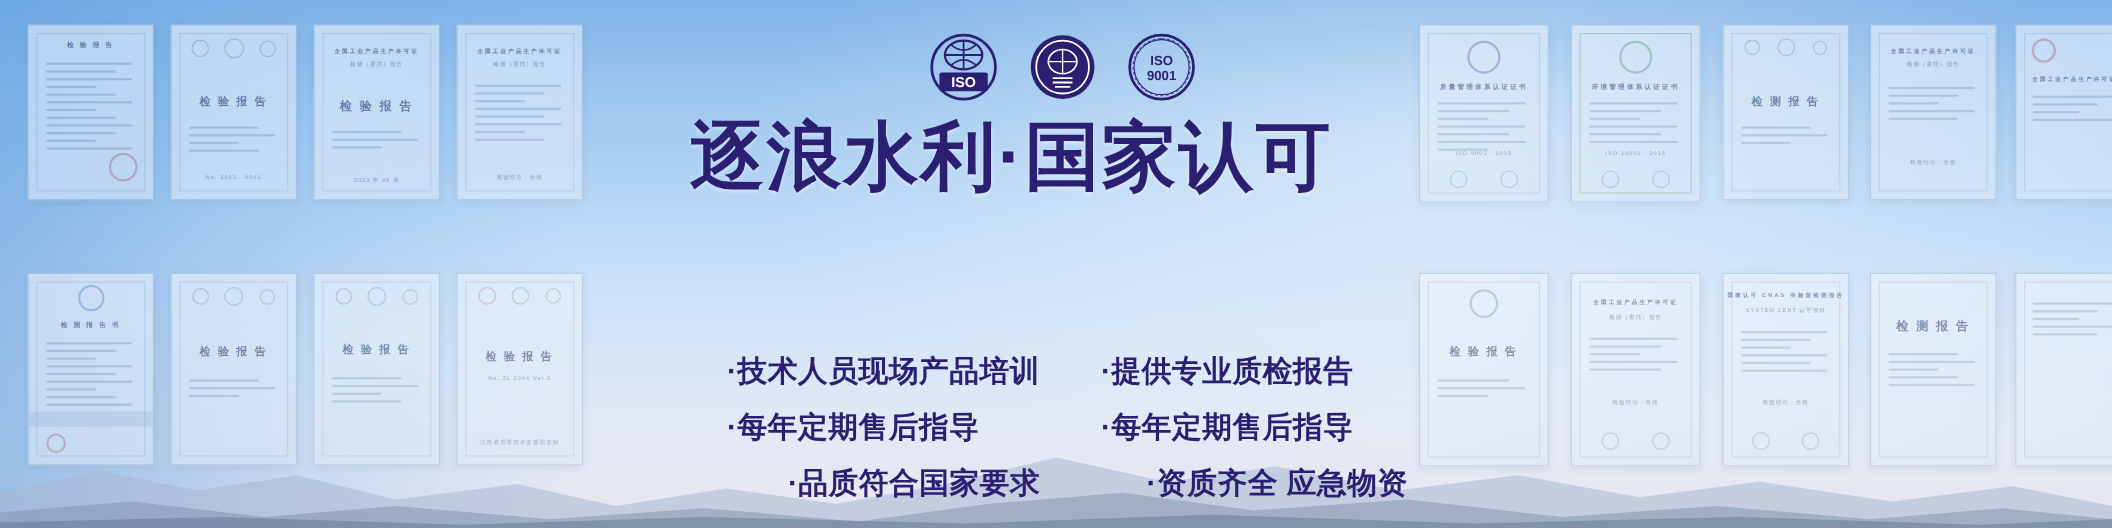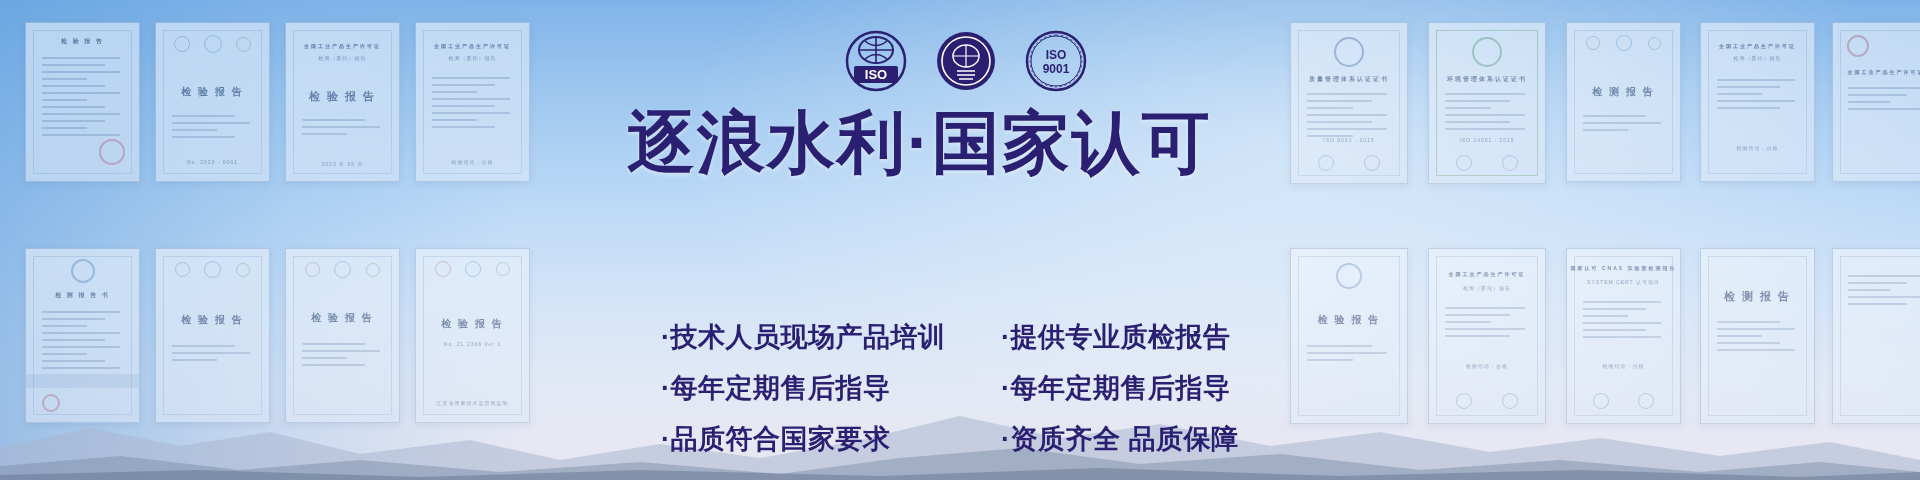--- a/index.html
+++ b/index.html
@@ -116,21 +116,21 @@
     font-weight:bold; color:#ffffff;
     letter-spacing:1px;
   }
 
   .features {
     position:absolute; left:661px; top:300px;
     width:660px;
     margin-top:24px;
   }
   .feat-row { display:flex; margin-bottom:24px; }
-  .feat-row:last-child { margin-bottom:0; }
+  .feat-row:last-child { margin-bottom:0;text-align:center; }
   .feat {
     font-size:27px; line-height:1;
     font-weight:bold; color:#2b1f72;
     white-space:nowrap;
     letter-spacing:.5px;
   }
   .col-a { width:340px; }
   .col-b { width:320px; }
 </style>
 </head>
@@ -475,18 +475,18 @@
         <div class="feat col-b">·提供专业质检报告</div>
       </div>
 
       <div class="feat-row">
         <div class="feat col-a">·每年定期售后指导</div>
         <div class="feat col-b">·每年定期售后指导</div>
       </div>
 
       <div class="feat-row">
         <div class="feat col-a">·品质符合国家要求</div>
-        <div class="feat col-b">·资质齐全 品质保障</div>
+        <div class="feat col-b">·资质齐全 应急物资</div>
       </div>
 
     </div>
   </div>
 </div>
 
 </body></html>

